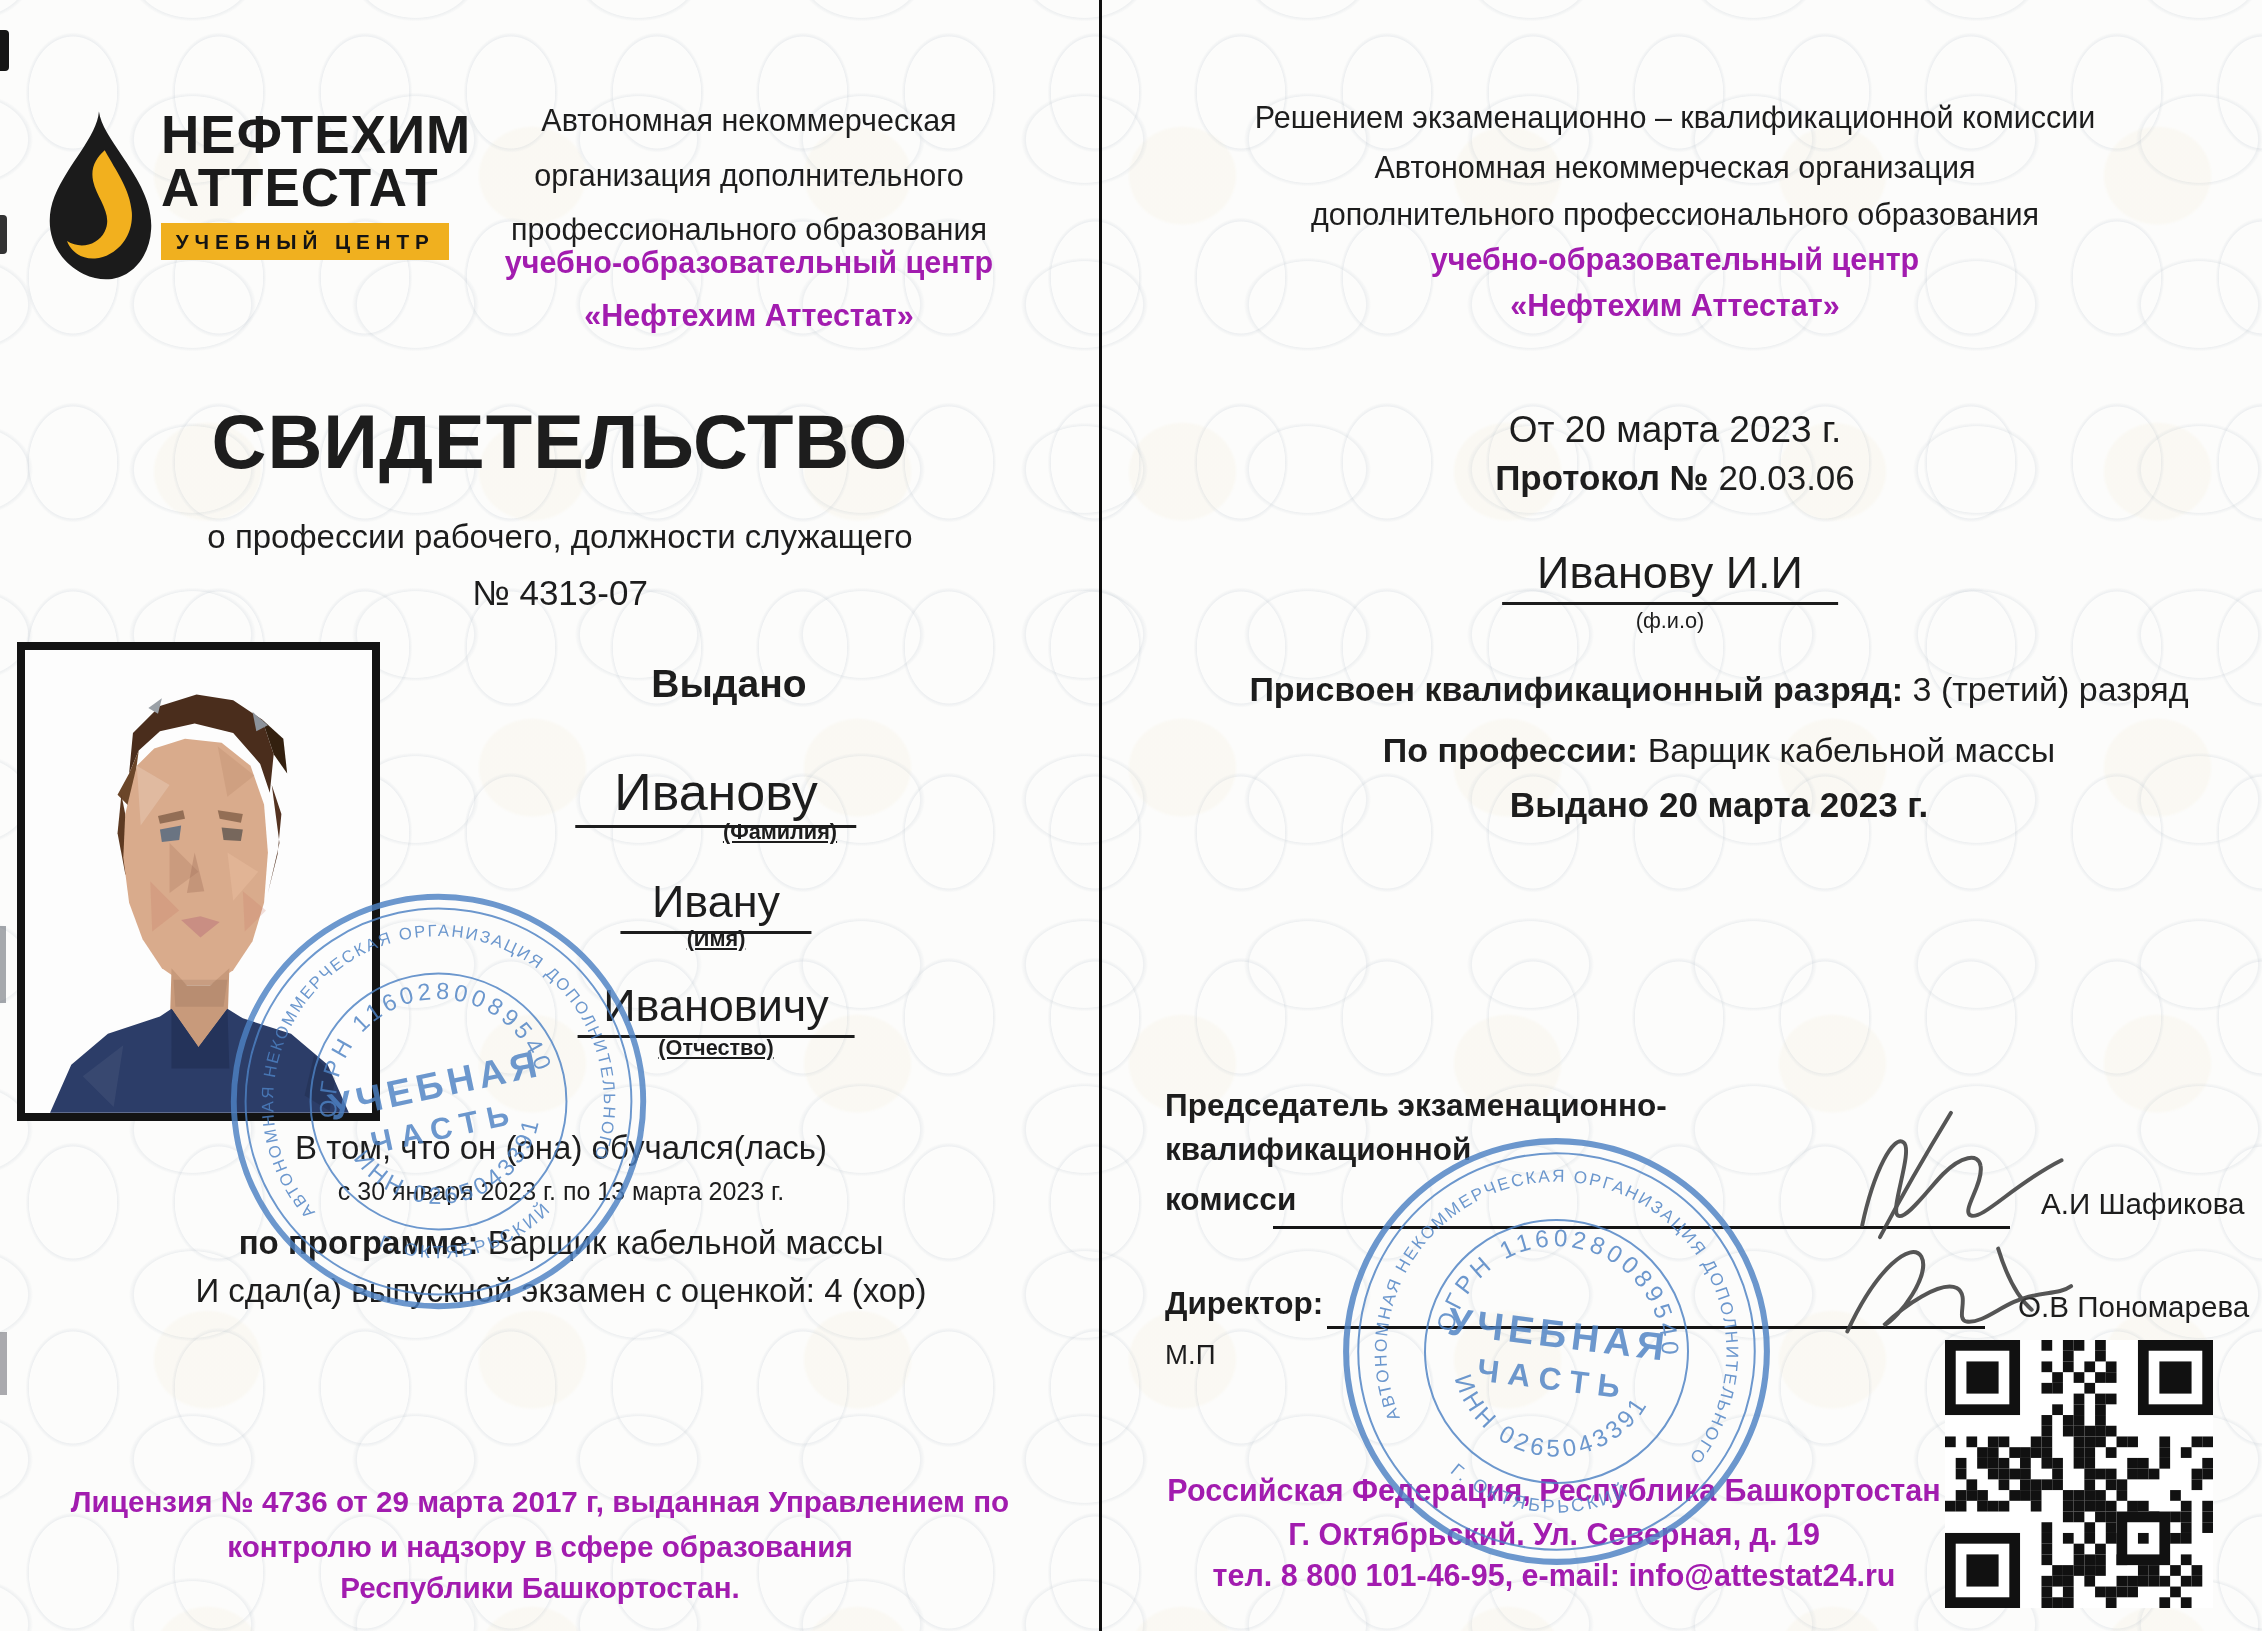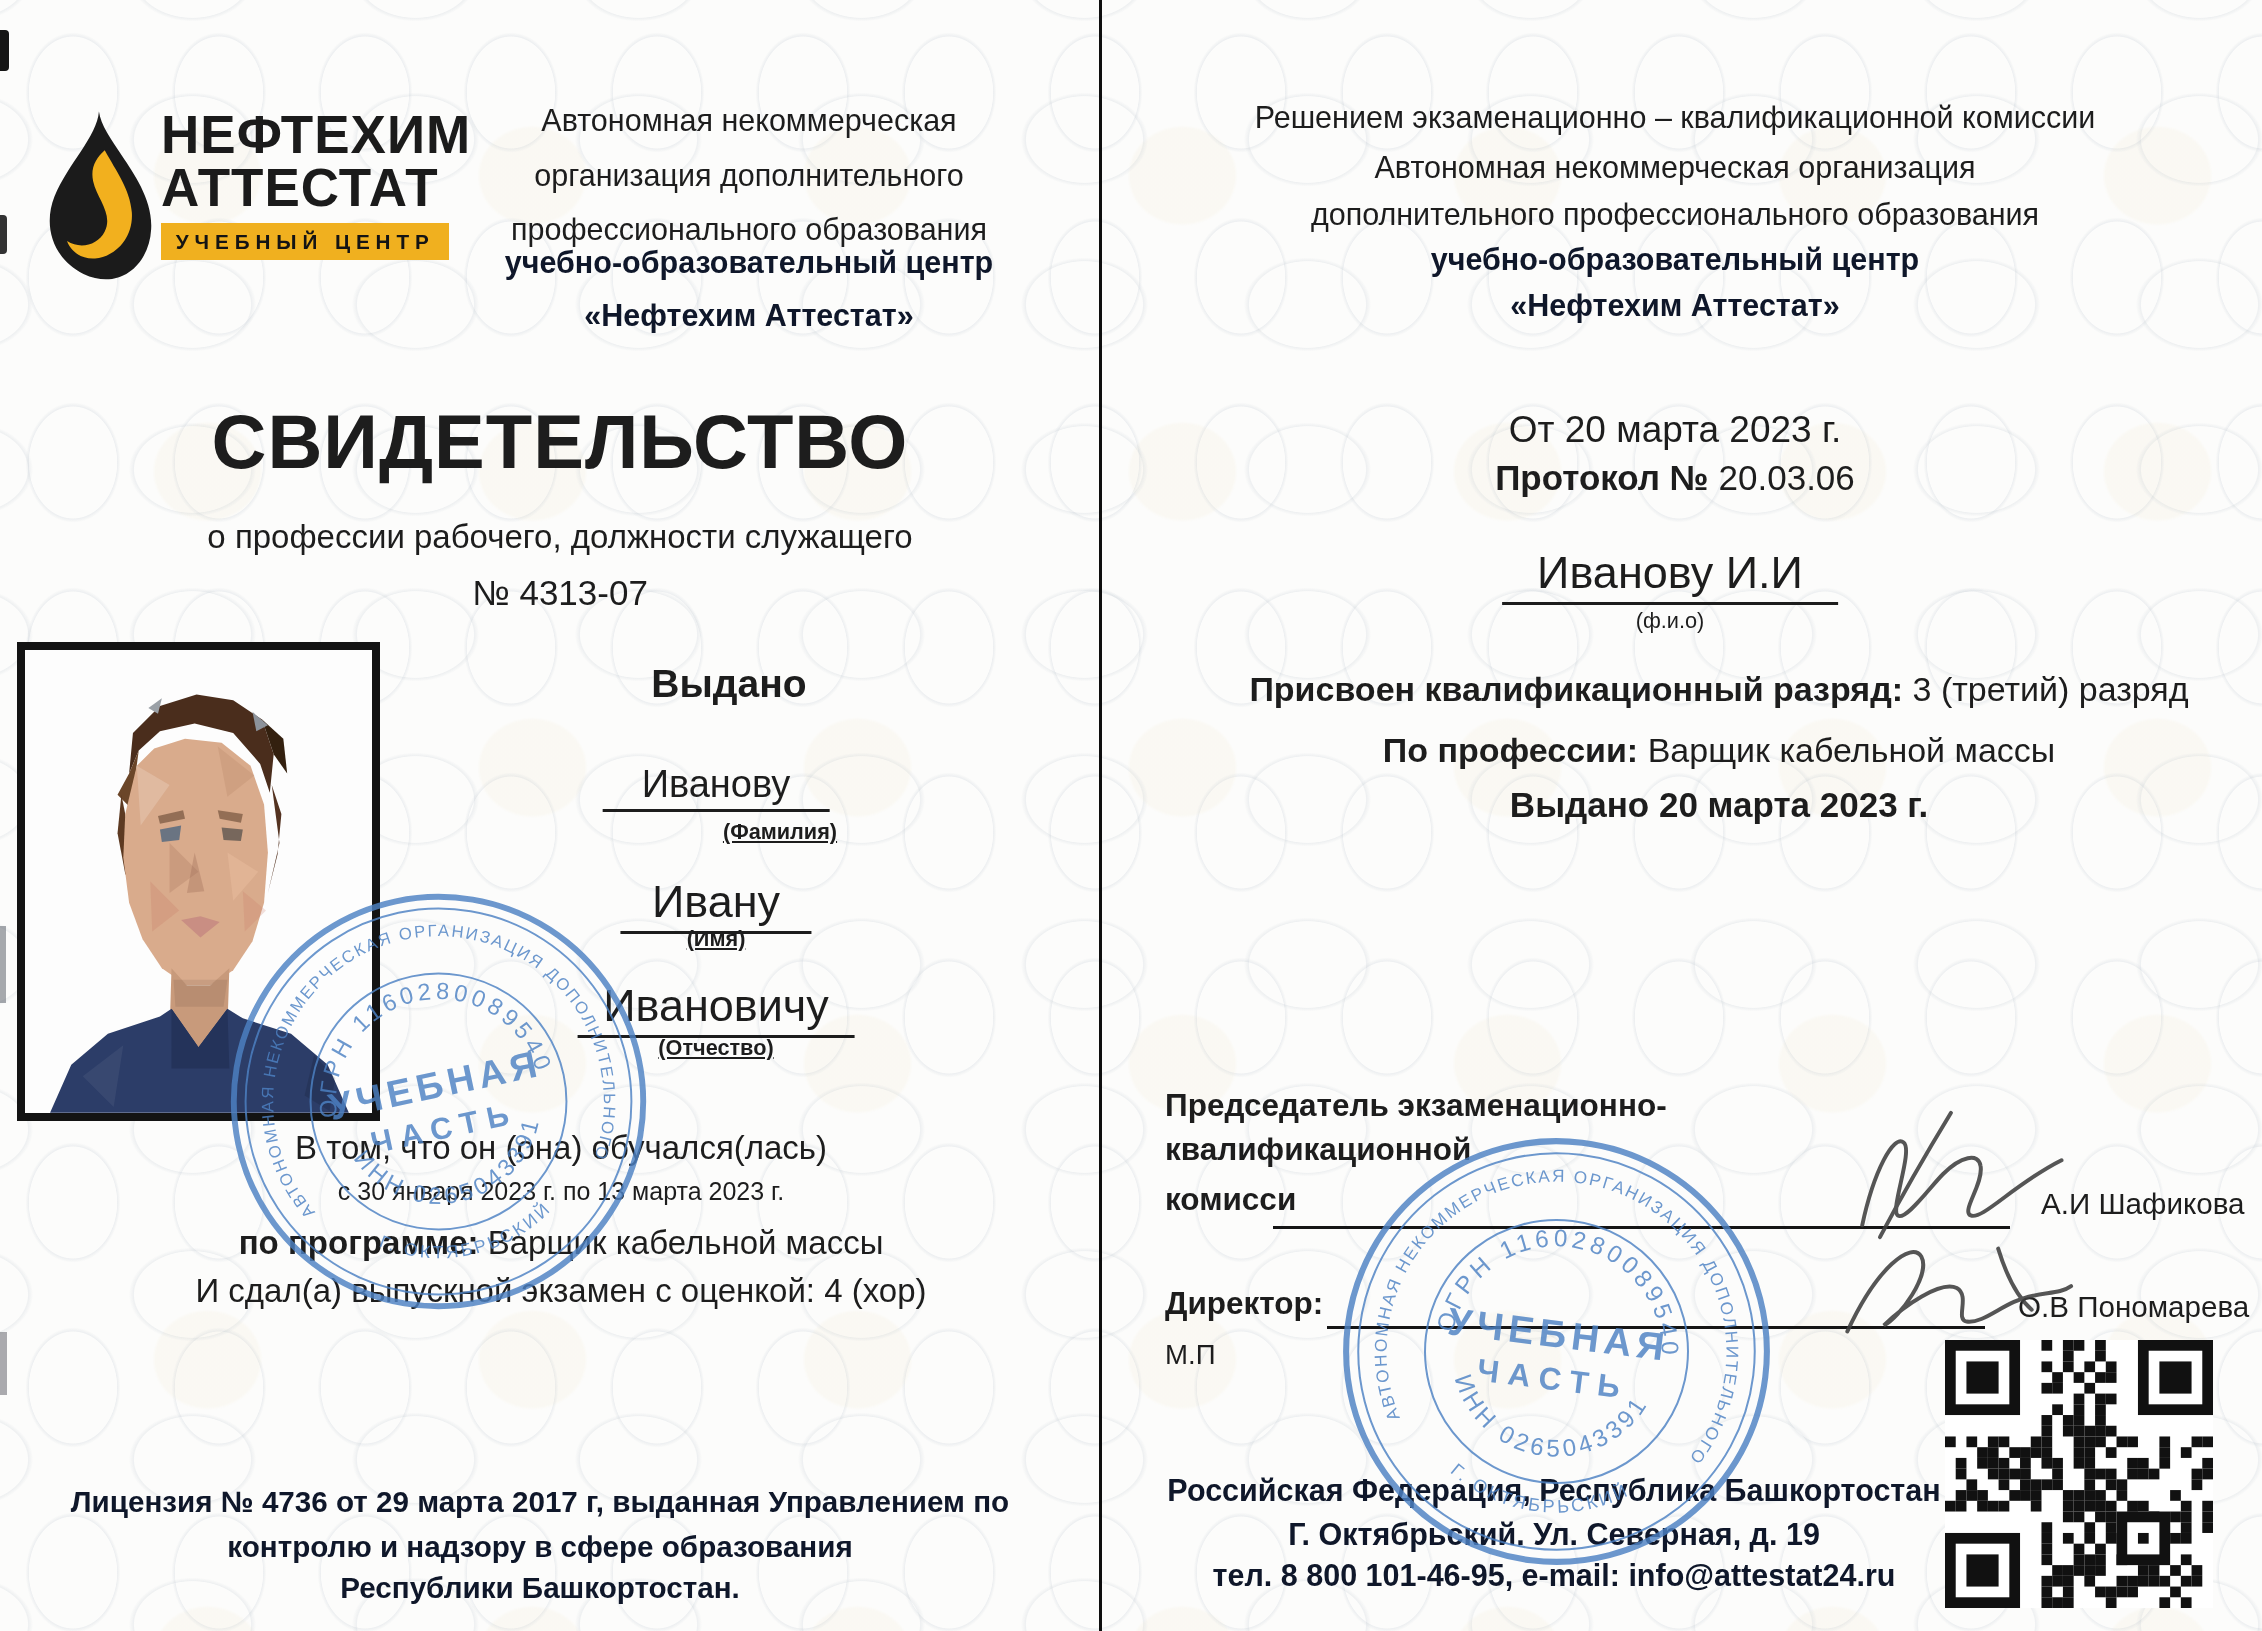--- a/index.html
+++ b/index.html
@@ -13,21 +13,21 @@
     background-image:
       radial-gradient(closest-side, transparent 60%, rgba(168,180,192,.17) 61%, transparent 65%),
       radial-gradient(closest-side, transparent 52%, rgba(150,165,180,.13) 53%, transparent 57%),
       radial-gradient(closest-side, rgba(236,223,186,.12) 0 32%, transparent 34%);
     background-size:146px 185px, 223px 165px, 325px 296px;
     background-position:0 0, 81px 57px, 45px 27.6px;
   }
   .t{position:absolute;white-space:nowrap;z-index:3;line-height:1.12;}
   .cx{transform:translateX(-50%);}
   .b{font-weight:700;}
-  .red{color:#0f172a;font-weight:600;text-align:center;}
+  .red{color:#a21caf;font-weight:600;text-align:center;}
   .ul{display:inline-block;border-bottom:3px solid #1d1d1d;}
   .cap{font-size:21.7px;font-weight:700;text-decoration:underline;}
   .divider{position:absolute;left:1099px;top:0;width:3px;height:1631px;background:#0e0e0e;z-index:6;}
   .stamp{position:absolute;z-index:4;opacity:.82;pointer-events:none;}
   .sig{position:absolute;z-index:4;pointer-events:none;}
   .sigline{position:absolute;border-bottom:3px solid #151515;z-index:3;}
   .artifact{position:absolute;left:0;z-index:7;}
   .photo{
     position:absolute;left:16.7px;top:642px;width:363px;height:479px;
     border:8.9px solid #131313;background:#fdfdfd;box-sizing:border-box;z-index:2;
@@ -100,21 +100,21 @@
 
       <polygon points="26,480 48,430 86,398 140,380 152,372 180,412 210,372 226,382 276,398 314,430 336,480" fill="#2c3d68"></polygon>
       <polygon points="152,372 180,412 210,372 212,434 152,434" fill="#24335a"></polygon>
       <polygon points="60,442 102,410 92,474" fill="rgba(255,255,255,0.06)"></polygon>
       <polygon points="300,420 322,444 316,478 290,462" fill="rgba(0,0,0,0.12)"></polygon>
     </svg>
   </div>
 
   <div class="t cx b" style="left:729px;top:662px;font-size:39px;">Выдано</div>
 
-  <div class="t cx" style="left:716px;top:763px;font-size:38px;"><span class="ul" style="padding:0 39px 3.9px;">Иванову</span></div>
+  <div class="t cx" style="left:716px;top:763px;font-size:52px;"><span class="ul" style="padding:0 39px 3.9px;">Иванову</span></div>
   <div class="t cx cap" style="left:740px;top:820px;margin-left:40px;">(Фамилия)</div>
 
   <div class="t cx" style="left:716px;top:877px;font-size:45px;"><span class="ul" style="padding:0 31.5px 3.9px;">Ивану</span></div>
   <div class="t cx cap" style="left:716px;top:927px;">(Имя)</div>
 
   <div class="t cx" style="left:716px;top:981px;font-size:45px;"><span class="ul" style="padding:0 25.6px 3.9px;">Ивановичу</span></div>
   <div class="t cx cap" style="left:716px;top:1036px;">(Отчество)</div>
 
   <div class="t cx" style="left:561px;top:1130px;font-size:33px;">В том, что он (она) обучался(лась)</div>
   <div class="t cx" style="left:561px;top:1177px;font-size:25px;">с 30 января 2023 г. по 13 марта 2023 г.</div>

